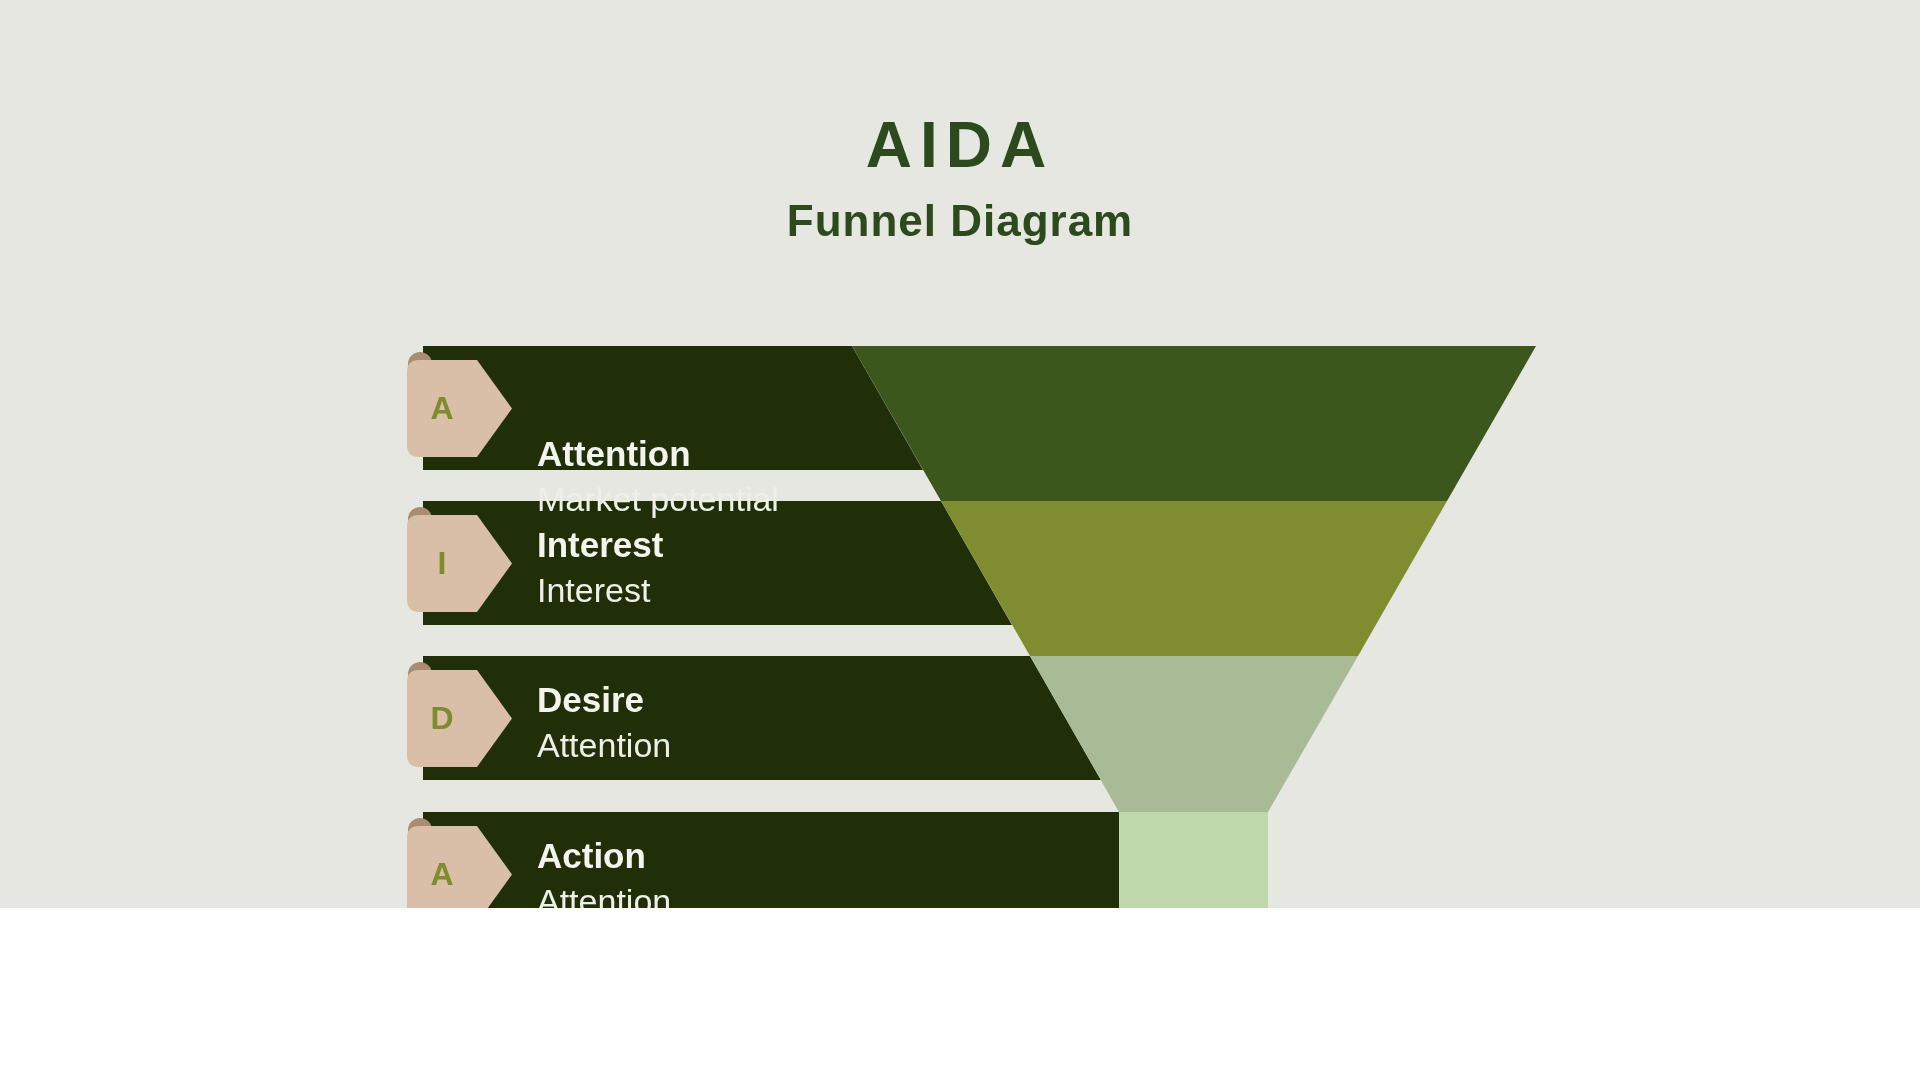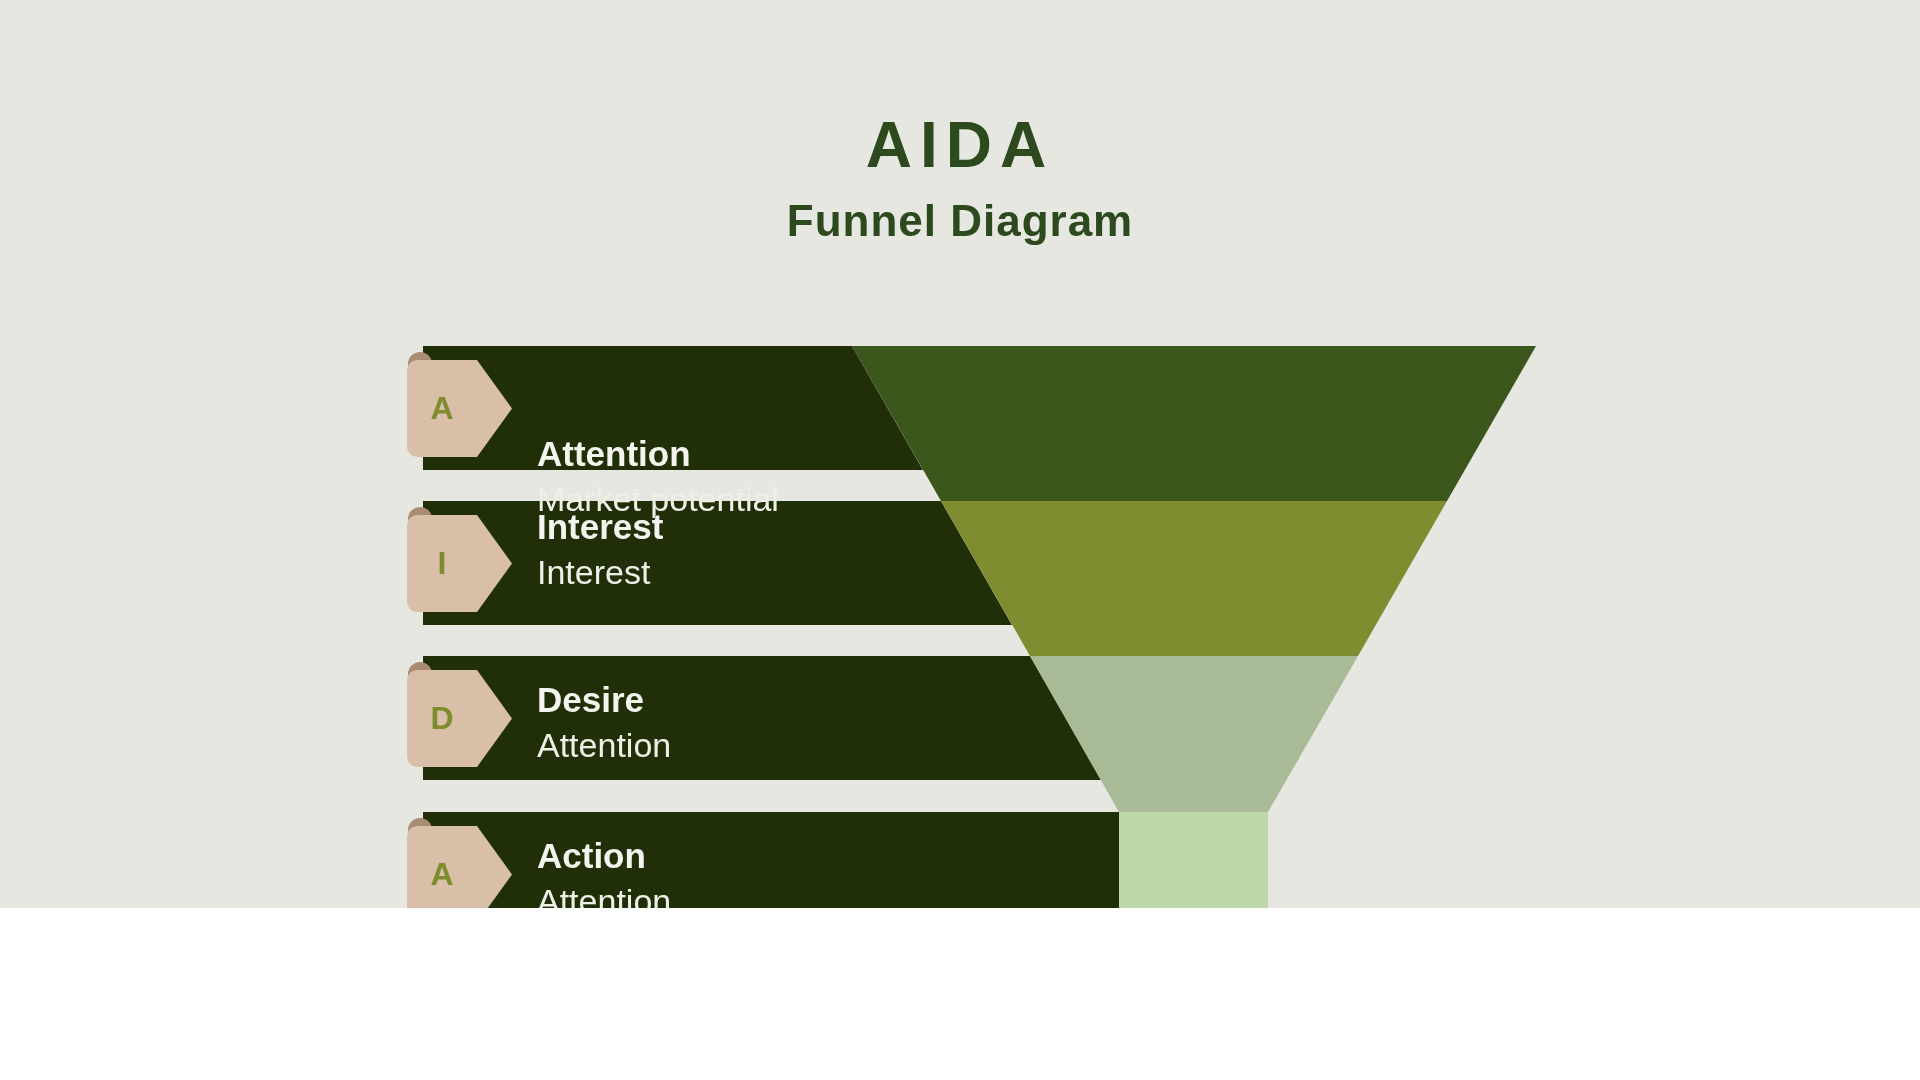--- a/index.html
+++ b/index.html
@@ -51,21 +51,21 @@
     font-weight: 700;
     line-height: 1.15;
   }
   .stage-sublabel {
     font-size: 34px;
     font-weight: 400;
     margin-top: 6px;
     color: #eef0e8;
   }
   .r1 { top: 386px; margin-top: 48px; }
-  .r2 { top: 507px; }
+  .r2 { top: 525px; }
   .r3 { top: 680px; }
   .r4 { top: 836px; }
   .stage-letter {
     position: absolute;
     left: 407px;
     width: 70px;
     height: 97px;
     display: flex;
     align-items: center;
     justify-content: center;

